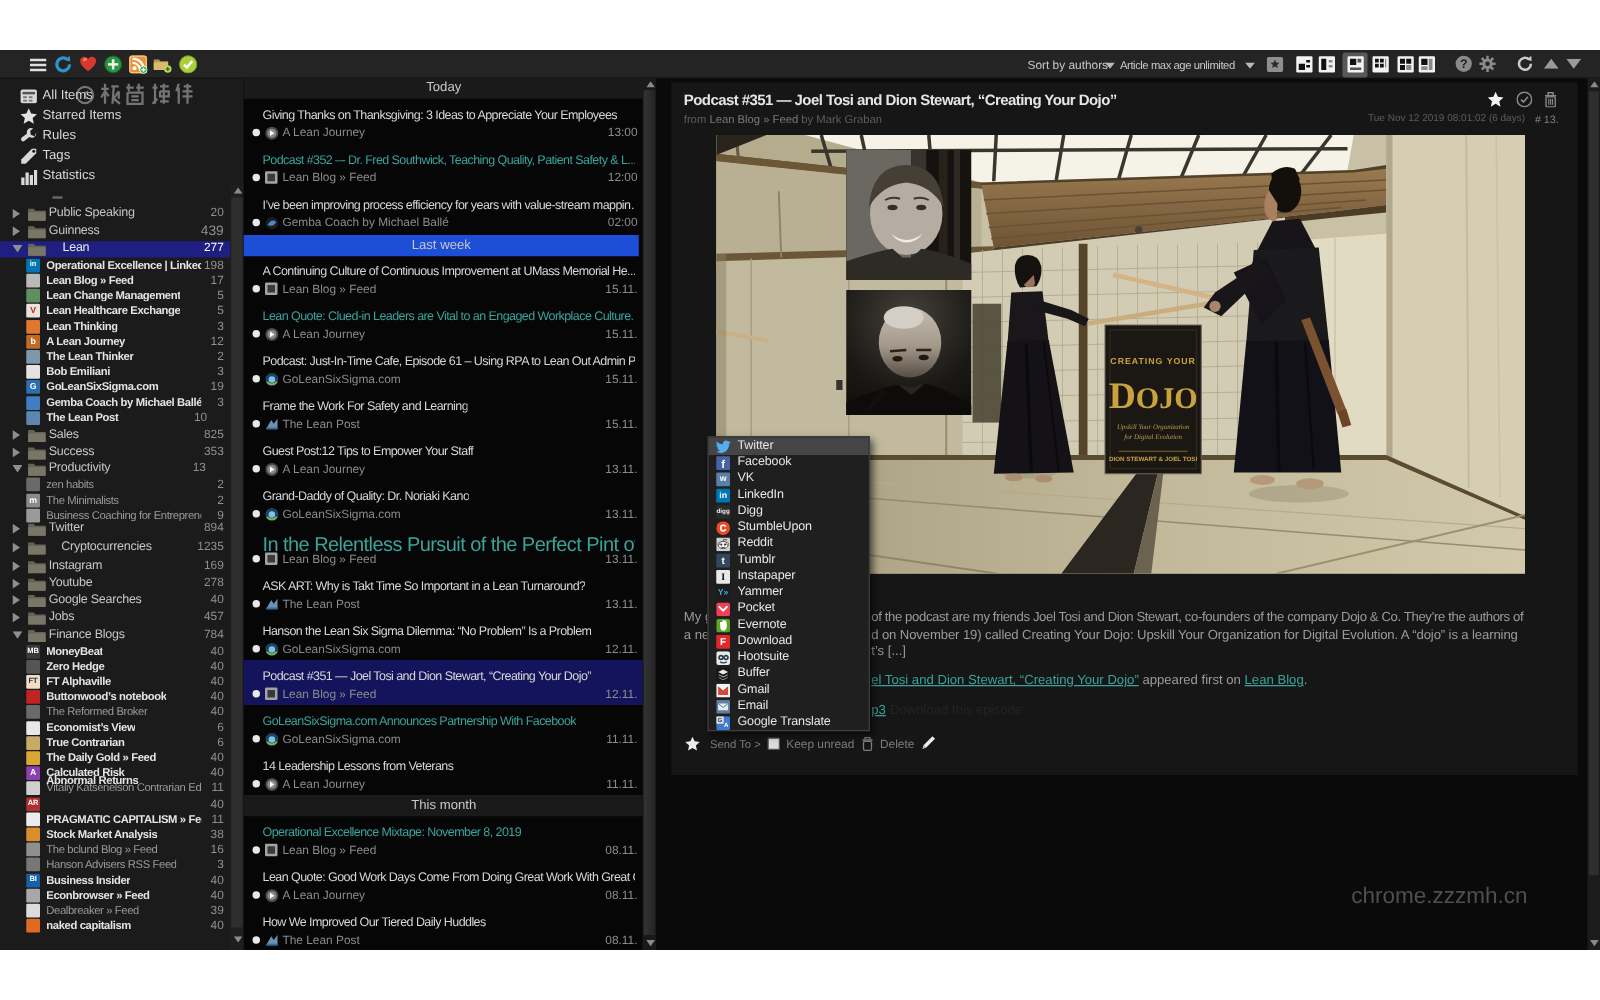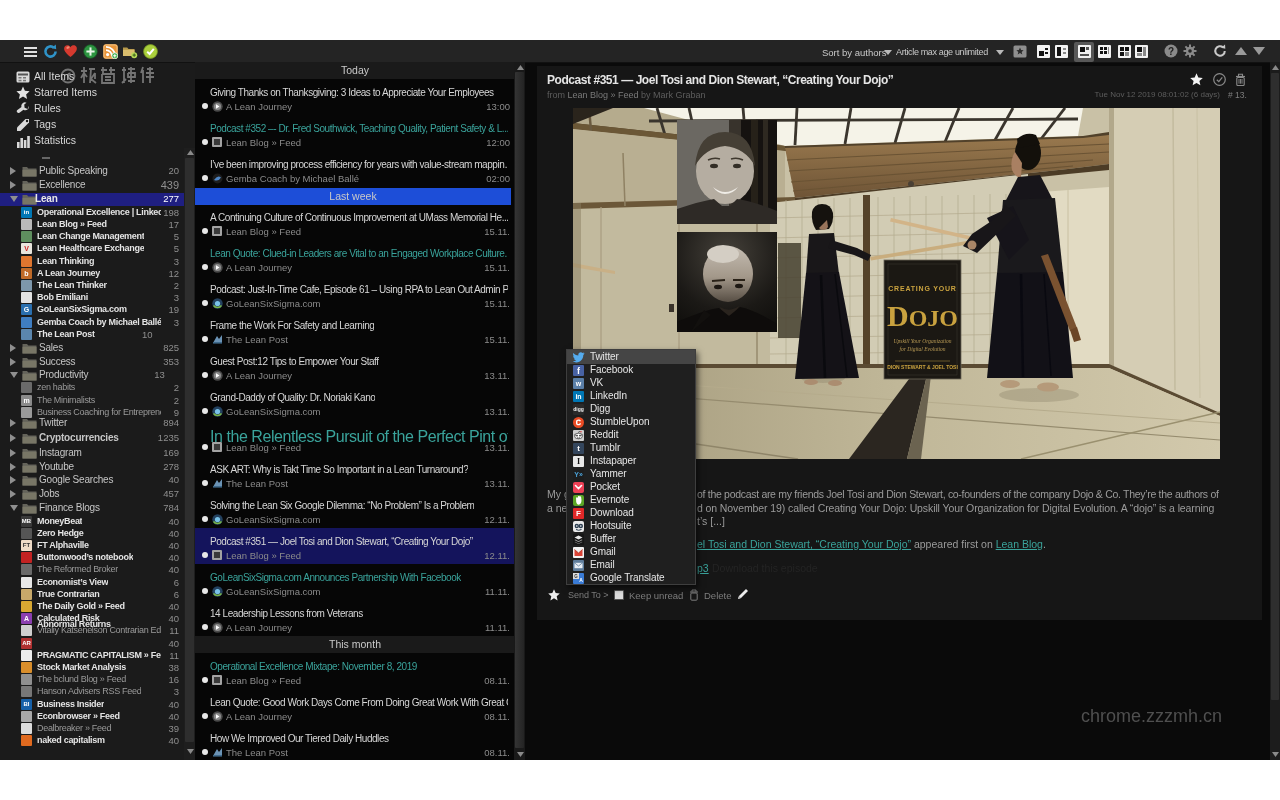--- a/index.html
+++ b/index.html
@@ -146,31 +146,31 @@
     </svg>
 <div class="a tx" style="left:39px;top:125px;font-size:10px;font-weight:normal;color:#c6c6c6;letter-spacing:-0.2px">Public Speaking</div>
 <div class="a tx" style="left:140px;top:125px;width:39px;text-align:right;font-size:9.5px;color:#8f8f8f">20</div>
 <svg class="a" style="left:10px;top:141px" width="6" height="8">
       <path d="M0 0 L6 4 L0 8Z" fill="#8f8f8f"></path>
     </svg>
 <svg class="a" style="left:22px;top:139px" width="15" height="12">
       <path d="M0.5 2 L5 2 L6.3 3.5 L14.5 3.5 L14.5 11.5 L0.5 11.5Z" fill="#64635a"></path>
       <path d="M0.5 4.8 L14.5 4.8 L14.5 11.5 L0.5 11.5Z" fill="#787666"></path>
     </svg>
-<div class="a tx" style="left:39px;top:139px;font-size:10px;font-weight:normal;color:#c6c6c6;letter-spacing:-0.2px">Excellence</div>
+<div class="a tx" style="left:39px;top:139px;font-size:10px;font-weight:normal;color:#c6c6c6;letter-spacing:-0.2px">Guinness</div>
 <div class="a tx" style="left:140px;top:139px;width:39px;text-align:right;font-size:11px;color:#8f8f8f">439</div>
 <div class="a tx" style="left:0;top:152.5px;width:184px;height:13px;background:#1f1f82"></div>
 <svg class="a" style="left:10px;top:156px" width="8" height="6">
       <path d="M0 0 L8 0 L4 6Z" fill="#8f8f8f"></path>
     </svg>
 <svg class="a" style="left:22px;top:153px" width="15" height="12">
       <path d="M0.5 2 L5 2 L6.3 3.5 L14.5 3.5 L14.5 11.5 L0.5 11.5Z" fill="#64635a"></path>
       <path d="M0.5 4.8 L14.5 4.8 L14.5 11.5 L0.5 11.5Z" fill="#787666"></path>
     </svg>
-<div class="a tx" style="left:35px;top:153px;font-size:10px;font-weight:bold;color:#e8e8e8;letter-spacing:-0.2px">Lean</div>
+<div class="a tx" style="left:50px;top:153px;font-size:10px;font-weight:normal;color:#e8e8e8;letter-spacing:-0.2px">Lean</div>
 <div class="a tx" style="left:140px;top:153px;width:39px;text-align:right;font-size:9.5px;color:#fff">277</div>
 <svg class="a" style="left:10px;top:304px" width="6" height="8">
       <path d="M0 0 L6 4 L0 8Z" fill="#8f8f8f"></path>
     </svg>
 <svg class="a" style="left:22px;top:302px" width="15" height="12">
       <path d="M0.5 2 L5 2 L6.3 3.5 L14.5 3.5 L14.5 11.5 L0.5 11.5Z" fill="#64635a"></path>
       <path d="M0.5 4.8 L14.5 4.8 L14.5 11.5 L0.5 11.5Z" fill="#787666"></path>
     </svg>
 <div class="a tx" style="left:39px;top:302px;font-size:10px;font-weight:normal;color:#c6c6c6;letter-spacing:-0.2px">Sales</div>
 <div class="a tx" style="left:140px;top:302px;width:39px;text-align:right;font-size:9.5px;color:#8f8f8f">825</div>
@@ -201,21 +201,21 @@
     </svg>
 <div class="a tx" style="left:39px;top:377px;font-size:10px;font-weight:normal;color:#c6c6c6;letter-spacing:-0.2px">Twitter</div>
 <div class="a tx" style="left:140px;top:377px;width:39px;text-align:right;font-size:9.5px;color:#8f8f8f">894</div>
 <svg class="a" style="left:10px;top:394px" width="6" height="8">
       <path d="M0 0 L6 4 L0 8Z" fill="#8f8f8f"></path>
     </svg>
 <svg class="a" style="left:22px;top:392px" width="15" height="12">
       <path d="M0.5 2 L5 2 L6.3 3.5 L14.5 3.5 L14.5 11.5 L0.5 11.5Z" fill="#64635a"></path>
       <path d="M0.5 4.8 L14.5 4.8 L14.5 11.5 L0.5 11.5Z" fill="#787666"></path>
     </svg>
-<div class="a tx" style="left:39px;top:392px;font-size:10px;font-weight:bold;color:#c6c6c6;letter-spacing:-0.2px">Cryptocurrencies</div>
+<div class="a tx" style="left:49px;top:392px;font-size:10px;font-weight:normal;color:#c6c6c6;letter-spacing:-0.2px">Cryptocurrencies</div>
 <div class="a tx" style="left:140px;top:392px;width:39px;text-align:right;font-size:9.5px;color:#8f8f8f">1235</div>
 <svg class="a" style="left:10px;top:409px" width="6" height="8">
       <path d="M0 0 L6 4 L0 8Z" fill="#8f8f8f"></path>
     </svg>
 <svg class="a" style="left:22px;top:407px" width="15" height="12">
       <path d="M0.5 2 L5 2 L6.3 3.5 L14.5 3.5 L14.5 11.5 L0.5 11.5Z" fill="#64635a"></path>
       <path d="M0.5 4.8 L14.5 4.8 L14.5 11.5 L0.5 11.5Z" fill="#787666"></path>
     </svg>
 <div class="a tx" style="left:39px;top:407px;font-size:10px;font-weight:normal;color:#c6c6c6;letter-spacing:-0.2px">Instagram</div>
 <div class="a tx" style="left:140px;top:407px;width:39px;text-align:right;font-size:9.5px;color:#8f8f8f">169</div>
@@ -280,21 +280,21 @@
 <div class="a tx" style="left:37px;top:252.10000000000002px;max-width:124px;overflow:hidden;font-size:9px;font-weight:bold;color:#e4e4e4;letter-spacing:-0.3px">Bob Emiliani</div>
 <div class="a tx" style="left:142px;top:252.10000000000002px;width:37px;text-align:right;font-size:9.5px;color:#8f8f8f">3</div>
 <div class="a tx" style="left:21px;top:264.3px;width:11px;height:11px;background:#2a6faf;border-radius:1px;font-size:7px;font-weight:bold;color:#fff;text-align:center;line-height:11px">G</div>
 <div class="a tx" style="left:37px;top:264.3px;max-width:124px;overflow:hidden;font-size:9px;font-weight:bold;color:#e4e4e4;letter-spacing:-0.3px">GoLeanSixSigma.com</div>
 <div class="a tx" style="left:142px;top:264.3px;width:37px;text-align:right;font-size:9.5px;color:#8f8f8f">19</div>
 <div class="a tx" style="left:21px;top:276.5px;width:11px;height:11px;background:#3f7ec2;border-radius:1px;font-size:7px;font-weight:bold;color:#fff;text-align:center;line-height:11px"></div>
 <div class="a tx" style="left:37px;top:276.5px;max-width:124px;overflow:hidden;font-size:9px;font-weight:bold;color:#e4e4e4;letter-spacing:-0.3px">Gemba Coach by Michael Ballé</div>
 <div class="a tx" style="left:142px;top:276.5px;width:37px;text-align:right;font-size:9.5px;color:#8f8f8f">3</div>
 <div class="a tx" style="left:21px;top:288.7px;width:11px;height:11px;background:#5b86ad;border-radius:1px;font-size:7px;font-weight:bold;color:#fff;text-align:center;line-height:11px"></div>
 <div class="a tx" style="left:37px;top:288.7px;max-width:124px;overflow:hidden;font-size:9px;font-weight:bold;color:#e4e4e4;letter-spacing:-0.3px">The Lean Post</div>
-<div class="a tx" style="left:142px;top:288.7px;width:37px;text-align:left;font-size:9.5px;color:#8f8f8f">10</div>
+<div class="a tx" style="left:142px;top:288.7px;width:37px;text-align:center;font-size:9.5px;color:#8f8f8f">10</div>
 <div class="a tx" style="left:21px;top:342.3px;width:11px;height:11px;background:#6a6a6a;border-radius:1px;font-size:7px;font-weight:bold;color:#fff;text-align:center;line-height:11px"></div>
 <div class="a tx" style="left:37px;top:342.3px;max-width:124px;overflow:hidden;font-size:9px;font-weight:normal;color:#9a9a9a;letter-spacing:-0.3px">zen habits</div>
 <div class="a tx" style="left:142px;top:342.3px;width:37px;text-align:right;font-size:9.5px;color:#8f8f8f">2</div>
 <div class="a tx" style="left:21px;top:354.5px;width:11px;height:11px;background:#8a8a8a;border-radius:1px;font-size:7px;font-weight:bold;color:#fff;text-align:center;line-height:11px">m</div>
 <div class="a tx" style="left:37px;top:354.5px;max-width:124px;overflow:hidden;font-size:9px;font-weight:normal;color:#9a9a9a;letter-spacing:-0.3px">The Minimalists</div>
 <div class="a tx" style="left:142px;top:354.5px;width:37px;text-align:right;font-size:9.5px;color:#8f8f8f">2</div>
 <div class="a tx" style="left:21px;top:366.7px;width:11px;height:11px;background:#9a9a9a;border-radius:1px;font-size:7px;font-weight:bold;color:#fff;text-align:center;line-height:11px"></div>
 <div class="a tx" style="left:37px;top:366.7px;max-width:124px;overflow:hidden;font-size:9px;font-weight:normal;color:#9a9a9a;letter-spacing:-0.3px">Business Coaching for Entreprene...</div>
 <div class="a tx" style="left:142px;top:366.7px;width:37px;text-align:right;font-size:9.5px;color:#8f8f8f">9</div>
 <div class="a tx" style="left:21px;top:475.5px;width:11px;height:11px;background:#3a3a3a;border-radius:1px;font-size:6px;font-weight:bold;color:#fff;text-align:center;line-height:11px">MB</div>
@@ -445,21 +445,21 @@
 <div class="a tx" style="left:226px;top:402px;font-size:9.5px;color:#8c8c8c">Lean Blog » Feed</div>
 <div class="a tx" style="left:430px;top:402px;width:80px;text-align:right;font-size:9.5px;color:#8c8c8c">13.11.</div>
 <div class="a tx" style="left:210px;top:424px;max-width:298px;overflow:hidden;font-size:10px;color:#d6d6d6;letter-spacing:-0.45px">ASK ART: Why is Takt Time So Important in a Lean Turnaround?</div>
 <div class="a tx" style="left:202px;top:440px;width:6px;height:6px;background:#e8e8e8;border-radius:50%"></div>
 <svg class="a" style="left:212px;top:438px" width="11" height="11">
       <path d="M1 9 L5 2 L7 5 L10 1 L10 9Z" fill="#6b93b5"></path>
       <rect x="1" y="8" width="9" height="1.6" fill="#3f6a8c"></rect>
     </svg>
 <div class="a tx" style="left:226px;top:438px;font-size:9.5px;color:#8c8c8c">The Lean Post</div>
 <div class="a tx" style="left:430px;top:438px;width:80px;text-align:right;font-size:9.5px;color:#8c8c8c">13.11.</div>
-<div class="a tx" style="left:210px;top:460px;max-width:298px;overflow:hidden;font-size:10px;color:#d6d6d6;letter-spacing:-0.45px">Solving the Lean Six Google Dilemma: “No Problem” Is a Problem</div>
+<div class="a tx" style="left:210px;top:460px;max-width:298px;overflow:hidden;font-size:10px;color:#d6d6d6;letter-spacing:-0.45px">Hanson the Lean Six Sigma Dilemma: “No Problem” Is a Problem</div>
 <div class="a tx" style="left:202px;top:476px;width:6px;height:6px;background:#e8e8e8;border-radius:50%"></div>
 <svg class="a" style="left:212px;top:474px" width="11" height="11">
       <circle cx="5.5" cy="5.5" r="5.2" fill="#23415f"></circle>
       <circle cx="5.5" cy="5.5" r="2.6" fill="#79c2e8"></circle>
       <path d="M1.5 7.5 A5 5 0 0 0 9.5 7.5" fill="none" stroke="#7ab648" stroke-width="1.4"></path>
     </svg>
 <div class="a tx" style="left:226px;top:474px;font-size:9.5px;color:#8c8c8c">GoLeanSixSigma.com</div>
 <div class="a tx" style="left:430px;top:474px;width:80px;text-align:right;font-size:9.5px;color:#8c8c8c">12.11.</div>
 <div class="a tx" style="left:195px;top:488px;width:320px;height:36px;background:#14145c"></div>
 <div class="a tx" style="left:210px;top:496px;max-width:298px;overflow:hidden;font-size:10px;color:#d6d6d6;letter-spacing:-0.45px">Podcast #351 — Joel Tosi and Dion Stewart, “Creating Your Dojo”</div>

